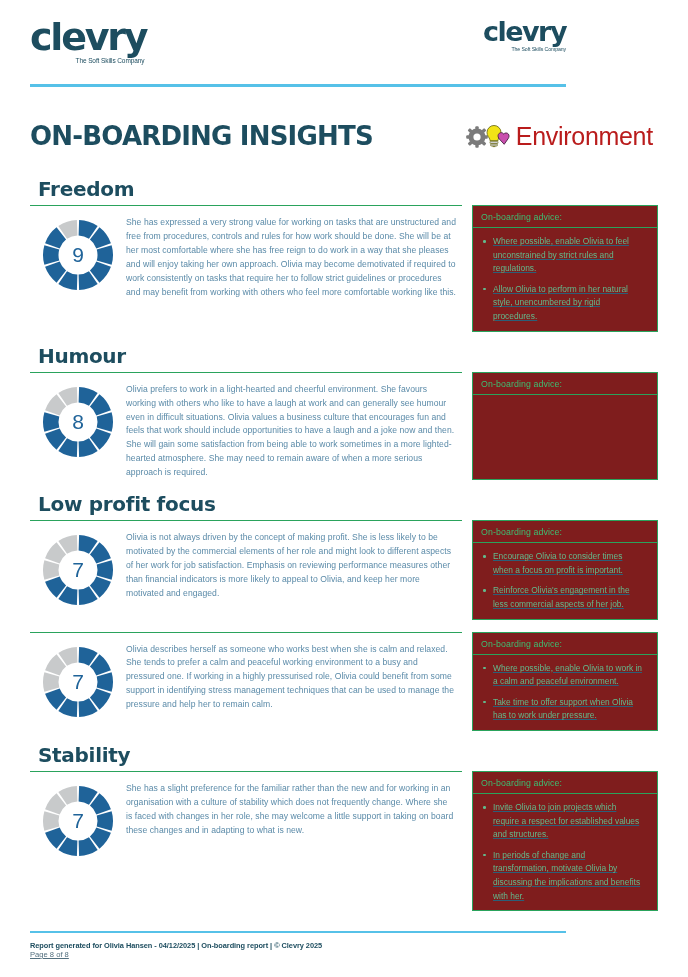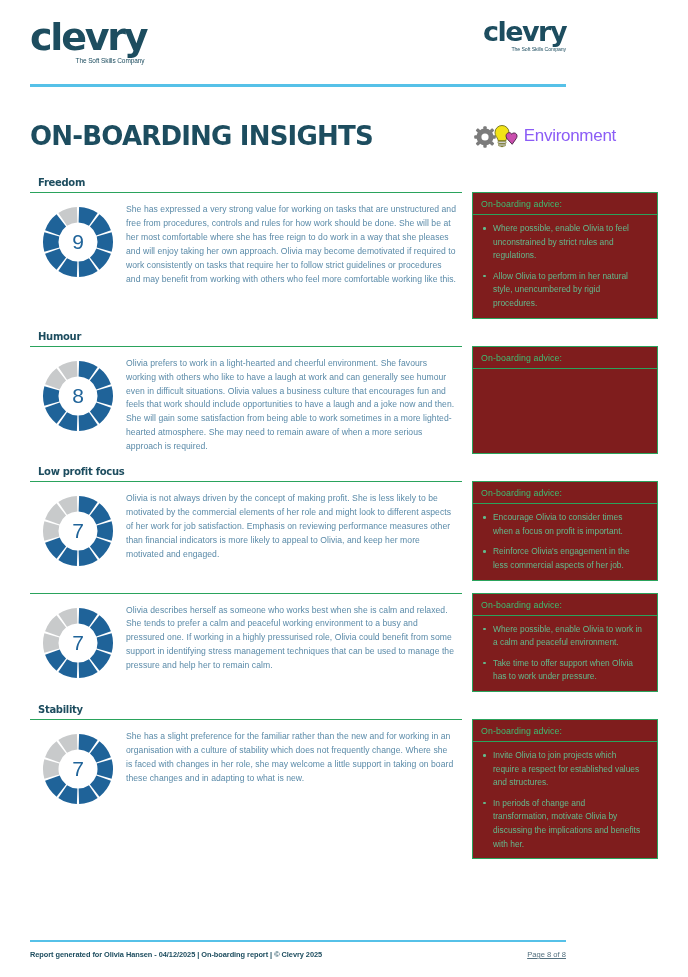--- a/index.html
+++ b/index.html
@@ -57,21 +57,20 @@
     margin-top: 2px;
   }
 
   
   .title-row {
     display: flex;
     align-items: center;
     margin-top: 28px;
     margin-bottom: 20px;
     height: 42px;
-    gap: 8px;
   }
   .page-title {
     font-family: "DejaVu Sans", sans-serif;
     font-size: 26px;
     font-weight: 700;
     color: #1d4d5f;
     letter-spacing: -0.8px;
     margin: 0;
     flex: 0 0 auto;
   }
@@ -81,31 +80,31 @@
     margin-left: 93px;
   }
   .trait-icons {
     position: relative;
     width: 44px;
     height: 30px;
     flex: 0 0 auto;
   }
   .trait-icons svg { position: absolute; top: 0; left: 0; }
   .trait-label {
-    font-size: 17px;
-    color: #8b5cf6;
+    font-size: 25px;
+    color: #b91c1c;
     margin-left: 6px;
     letter-spacing: -0.3px;
   }
 
   
   .section { margin-bottom: 12px; }
   .section-head {
     font-family: "DejaVu Sans", sans-serif;
-    font-size: 10px;
+    font-size: 20px;
     font-weight: 700;
     color: #1d4d5f;
     letter-spacing: -0.3px;
     margin: 0 0 4px 8px;
   }
   .section-body {
     display: flex;
     align-items: stretch;
     gap: 0;
   }
@@ -154,20 +153,21 @@
     font-size: 8.8px;
     color: #3dbf72;
     padding: 6px 8px 5px 8px;
     border-bottom: 1px solid #2aa35c;
     letter-spacing: 0.1px;
   }
   .advice-list {
     margin: 0;
     padding: 7px 15px 7px 20px;
     list-style: none;
+    text-decoration: underline;
   }
   .advice-list li {
     font-size: 8.4px;
     line-height: 1.62;
     color: #63b98c;
     margin-bottom: 7px;
     position: relative;
   }
   .advice-list li:last-child { margin-bottom: 0; }
   .advice-list li:before {
@@ -190,20 +190,21 @@
   }
   .rule-bottom {
     height: 2px;
     background: #56c1e8;
     margin-bottom: 8px;
   }
   .footer-row {
     display: flex;
     justify-content: space-between;
     align-items: baseline;
+    flex-direction: column;
   }
   .footer-left {
     font-size: 7.4px;
     font-weight: 700;
     color: #1d4d5f;
     letter-spacing: -0.05px;
   }
   .footer-right {
     font-size: 7.6px;
     color: #54707f;

